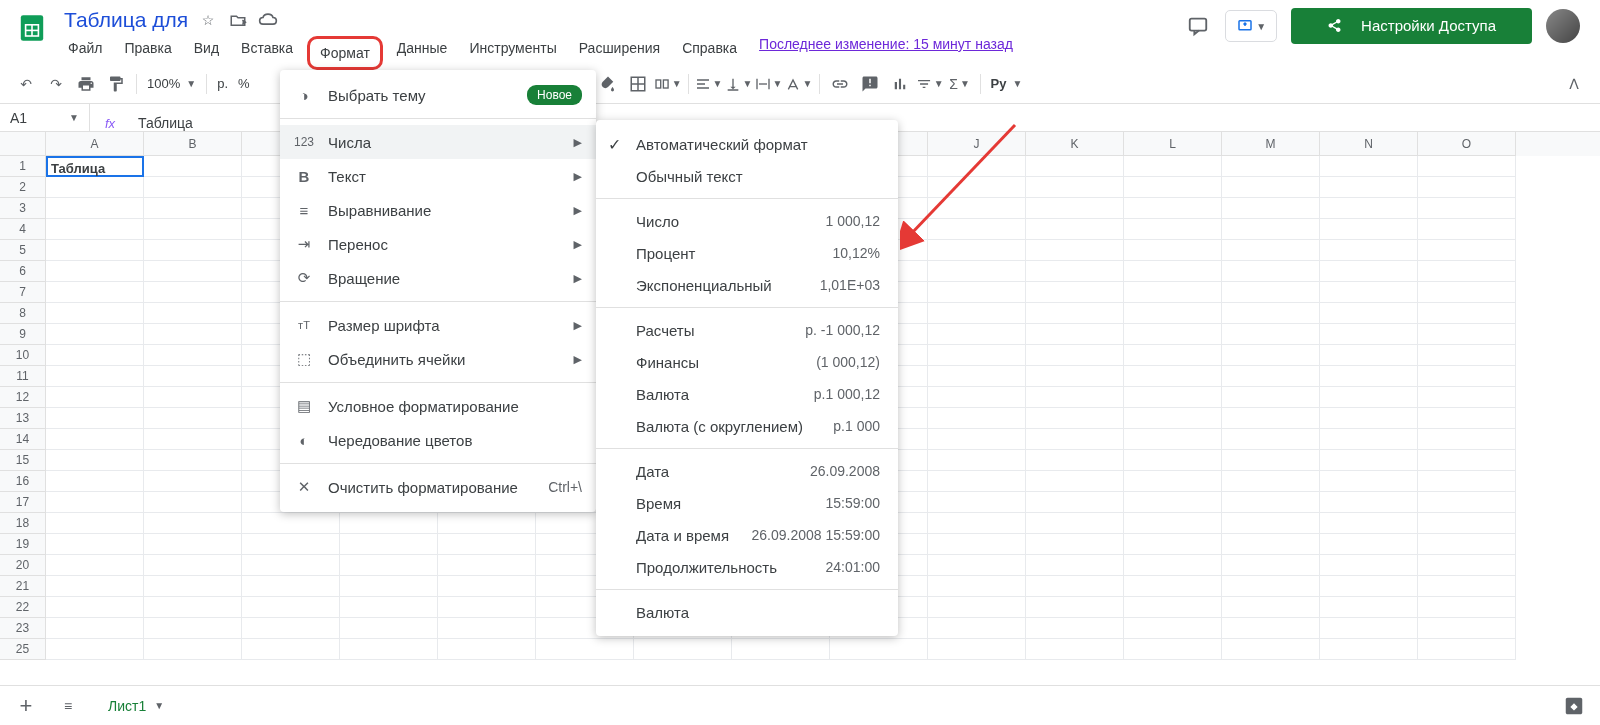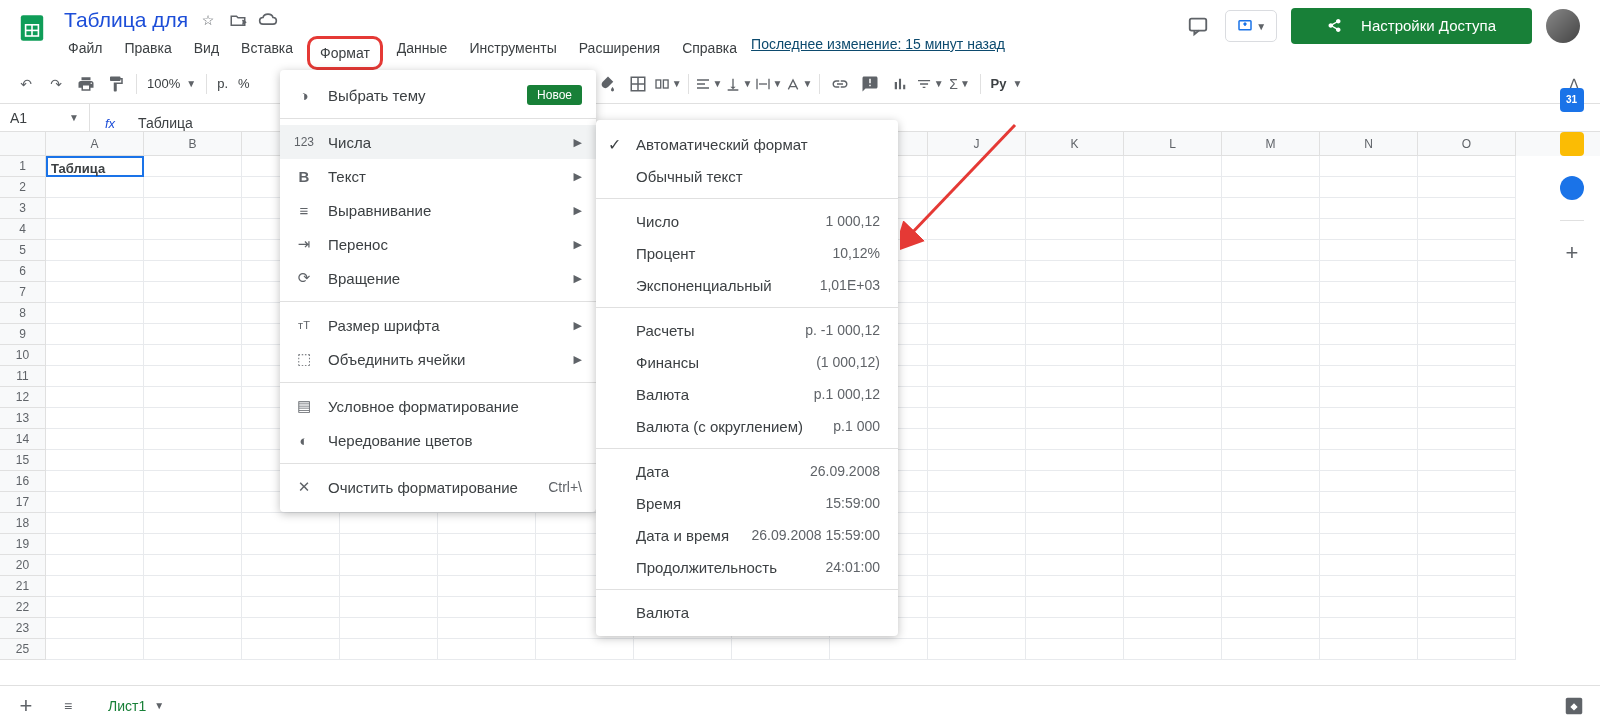--- a/index.html
+++ b/index.html
@@ -7,34 +7,34 @@
 .header{display:flex;align-items:flex-start;padding:8px 12px 0;height:64px}
 .logo{width:40px;height:40px;display:flex;align-items:center;justify-content:center;margin-right:8px}
 .logo svg{width:32px;height:32px}
 .title-area{flex:1}
 .title-row{display:flex;align-items:center;gap:10px;padding-left:4px}
 .doc-title{font-size:21px;color:#1d4ed8}
 .icon-btn{width:20px;height:20px;display:flex;align-items:center;justify-content:center;cursor:pointer;color:#5f6368}
 .menubar{display:flex;gap:6px;padding-top:4px}
 .menubar-item{padding:4px 8px;cursor:pointer;border-radius:4px;font-size:14px}
 .menubar-item.highlighted{border:3px solid #e53935;border-radius:10px;padding:6px 10px}
-.last-edit{color:#0c4a6e;text-decoration:underline;margin-left:0;cursor:pointer}
+.last-edit{color:#6d28d9;text-decoration:underline;margin-left:8px;cursor:pointer}
 .header-right{display:flex;align-items:center;gap:14px;padding-right:8px}
 .share-btn{background:#188038;color:#fff;padding:9px 36px;border-radius:4px;font-weight:500;display:flex;align-items:flex-start;gap:16px;cursor:pointer;font-size:15px}
 .avatar{width:34px;height:34px;border-radius:50%;background:linear-gradient(135deg,#888,#444)}
 .pill-btn{border:1px solid #dadce0;border-radius:5px;padding:6px 10px;display:flex;align-items:center;cursor:pointer;color:#1a73e8}
 .toolbar{display:flex;align-items:center;padding:4px 12px;border-bottom:1px solid #e0e0e0;height:40px;gap:2px}
 .tb-btn{width:28px;height:28px;display:flex;align-items:center;justify-content:center;cursor:pointer;border-radius:3px;color:#5f6368}
 .tb-sep{width:1px;height:20px;background:#e0e0e0;margin:0 4px}
 .tb-text{font-size:13px;color:#3c4043;padding:0 4px;display:flex;align-items:center;gap:4px}
-.new-badge{background:#188038;color:#fff;padding:3px 10px;border-radius:3px;font-size:12px;font-weight:500}
+.new-badge{background:#188038;color:#fff;padding:3px 10px;border-radius:9px;font-size:12px;font-weight:500}
 .collapse{margin-left:auto}
 .fx-bar{display:flex;align-items:flex-end;height:28px;border-bottom:1px solid #e0e0e0}
 .cell-ref{width:90px;padding:0 10px;font-size:14px;border-right:1px solid #e0e0e0;height:100%;display:flex;align-items:center;justify-content:space-between}
-.fx-icon{width:40px;text-align:center;font-style:italic;color:#1d4ed8;font-size:13px}
+.fx-icon{width:40px;text-align:center;font-style:italic;color:#8b5cf6;font-size:13px}
 .fx-val{padding-left:8px;font-size:14px}
 .sheet{position:relative;height:545px;overflow:hidden}
 .col-headers{display:flex;height:24px;background:#f8f9fa}
 .corner{width:46px;border-right:1px solid #e0e0e0;border-bottom:1px solid #e0e0e0;background:#f8f9fa}
 .col-h{width:98px;text-align:center;font-size:12px;color:#5f6368;border-right:1px solid #e0e0e0;border-bottom:1px solid #e0e0e0;line-height:24px}
 .rows{}
 .row{display:flex;height:21px}
 .row-h{width:46px;text-align:center;font-size:12px;color:#5f6368;border-right:1px solid #e0e0e0;border-bottom:1px solid #e0e0e0;background:#f8f9fa;line-height:21px}
 .cell{width:98px;border-right:1px solid #e8eaed;border-bottom:1px solid #e8eaed;font-size:13px;padding:0 3px;line-height:21px}
 .cell.selected{border:2px solid #1a73e8;font-weight:bold}
@@ -46,21 +46,21 @@
 .menu-item .mi-arrow{position:absolute;right:14px;color:#5f6368;font-size:11px}
 .menu-item .mi-shortcut{position:absolute;right:14px;color:#5f6368;font-size:14px}
 .menu-sep{height:1px;background:#e0e0e0;margin:6px 0}
 .number-menu{left:596px;top:120px;width:302px}
 .nm-item{display:flex;align-items:center;justify-content:space-between;padding:6px 18px 6px 40px;cursor:pointer;font-size:15px;min-height:32px;position:relative}
 .nm-item .check{position:absolute;left:12px;font-size:16px}
 .nm-ex{color:#5f6368;font-size:14px}
 .arrow-annot{position:absolute;left:900px;top:120px;pointer-events:none;z-index:200}
 .sheet-tabs{position:absolute;bottom:0;left:0;right:0;height:40px;border-top:1px solid #e0e0e0;display:flex;align-items:center;padding:0 12px;gap:14px;background:#fff}
 .sheet-tab{display:flex;align-items:center;gap:6px;padding:6px 12px;font-size:14px;color:#188038;font-weight:500;cursor:pointer}
-.side-panel{position:absolute;right:0;top:72px;width:56px;display:flex;flex-direction:column;align-items:center;gap:20px;padding-top:16px}
+.side-panel{position:absolute;right:0;top:72px;width:56px;display:flex;flex-direction:row;align-items:flex-start;gap:20px;padding-top:16px}
 .sp-icon{width:24px;height:24px;border-radius:4px}
 .dropdown-caret{font-size:10px;color:#5f6368;margin-left:2px}
 .tb-a{color:#d93025;border-bottom:2px solid #d93025;font-weight:bold;font-size:15px;line-height:14px;padding-bottom:1px}
 </style>
 </head>
 <body>
 
 <div class="header">
   <div class="logo">
     <svg viewBox="0 0 40 40">

